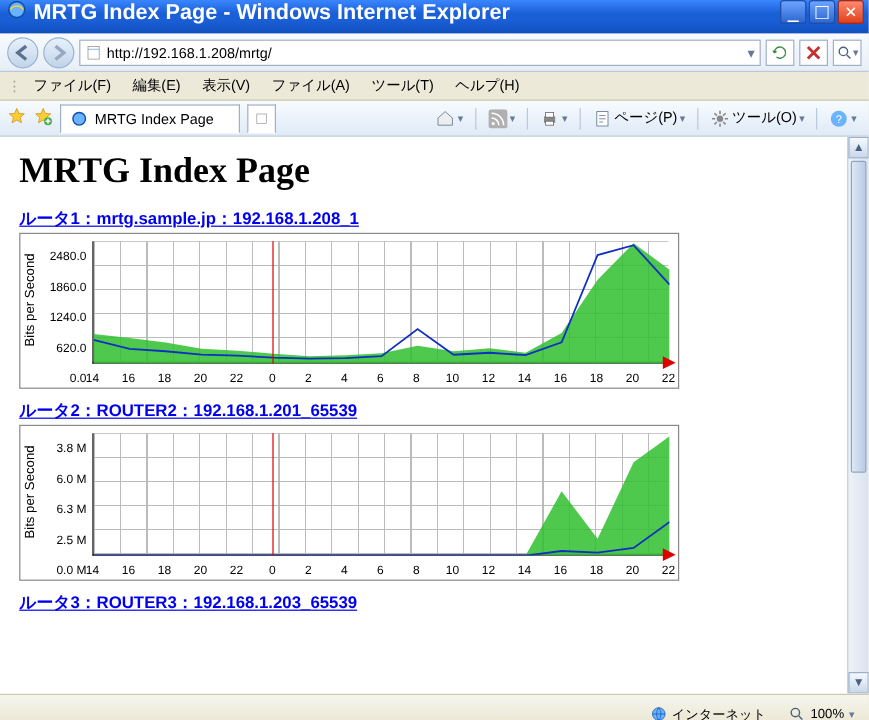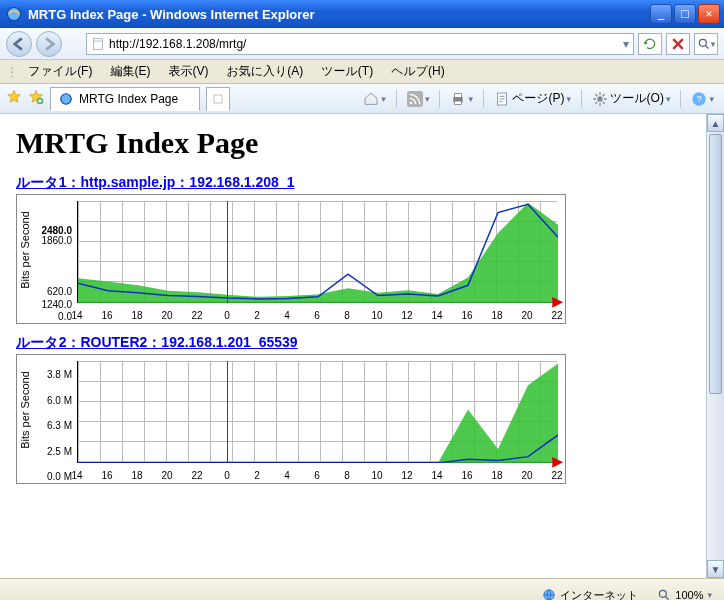--- a/index.html
+++ b/index.html
@@ -8,22 +8,22 @@
     font-size: 12px;
     background: #ece9d8;
     width: 724px;
     height: 600px;
     overflow: hidden;
   }
   
   .titlebar {
     height: 28px;
     background: linear-gradient(to bottom,#3a86ff 0%,#1b5fd6 40%,#1b5fd6 60%,#0f4fbf 100%);
-    display: flex; align-items: center;
-    color: #fff; font-weight: bold; font-size: 13px;
+    display: flex; align-items: flex-start;
+    color: #fff; font-weight: bold; font-size: 18px;
     padding: 0 4px 0 6px;
   }
   .titlebar .ie-logo { width:16px; height:16px; margin-right:6px; }
   .titlebar .title-spacer { flex:1; }
   .win-btns { display:flex; gap:2px; }
   .win-btn {
     width:22px; height:20px; border-radius:3px;
     background: linear-gradient(to bottom,#6fa4ff,#2b66d0);
     border:1px solid #1b4fa8; display:flex; align-items:center; justify-content:center;
     color:#fff; font-weight:bold; font-family:Tahoma;
@@ -35,21 +35,21 @@
     border-bottom:1px solid #b9c9db;
     display:flex; align-items:center; padding:0 6px; gap:4px;
   }
   .nav-btn {
     width:26px; height:26px; border-radius:13px;
     background:linear-gradient(to bottom,#e8f1fa,#c1d4ea);
     border:1px solid #9ab1cc; display:flex; align-items:center; justify-content:center;
     color:#5a7190;
   }
   .addr-wrap { flex:1 1 280px; display:flex; align-items:center;
-    background:#fff; border:1px solid #a0b0c5; height:22px; padding:0 4px; gap:4px;margin-left:20px;}
+    background:#fff; border:1px solid #a0b0c5; height:22px; padding:0 4px; gap:4px;}
   .addr-wrap .dd { color:#66799a; }
   .ico-btn {
     width:24px; height:22px; border:1px solid #a0b0c5; background:#fff;
     display:flex; align-items:center; justify-content:center;
   }
   .search-wrap { flex:0 0 160px; display:flex; align-items:center;
     background:#fff; border:1px solid #a0b0c5; height:22px; padding:0 4px; gap:4px; }
   .search-wrap input { border:0; width:100%; font-size:12px; color:#888; outline:none; font-style:italic; }
   
   .menubar {
@@ -179,21 +179,21 @@
       </svg>
     <span class="tb-dd">▾</span>
   </div>
 </div>
 
 <div class="menubar">
   <span style="color:#9c9a8b;">⋮</span>
   <div class="menu-item"><span>ファイル(F)</span></div>
   <div class="menu-item"><span>編集(E)</span></div>
   <div class="menu-item"><span>表示(V)</span></div>
-  <div class="menu-item"><span>お気に入り(A)</span></div>
+  <div class="menu-item"><span>ファイル(A)</span></div>
   <div class="menu-item"><span>ツール(T)</span></div>
   <div class="menu-item"><span>ヘルプ(H)</span></div>
 </div>
 
 <div class="tabstrip">
   <div class="fav-star">
     <svg viewBox="0 0 24 24">
         <path d="M12 2l2.6 6.3 6.8.5-5.2 4.5 1.7 6.6L12 16.6 6.1 19.9l1.7-6.6L2.6 8.8l6.8-.5z" fill="#ffcc33" stroke="#c8951e"></path>
       </svg>
   </div>
@@ -272,34 +272,34 @@
 
   <div class="scroll-track">
     <div class="scroll-btn">▲</div>
     <div class="scroll-thumb"></div>
     <div class="scroll-btn" style="position:absolute;bottom:0;left:0;right:0;">▼</div>
   </div>
 
   <div class="content">
     <h1>MRTG Index Page</h1>
 
-    <a href="#" class="router-link">ルータ1：http.sample.jp：192.168.1.208_1</a>
+    <a href="#" class="router-link">ルータ1：mrtg.sample.jp：192.168.1.208_1</a>
     <div class="graph-box" id="graph1" style="height:130px;">
       <div class="ylabel" style="left:8px;top:55px;">Bits per Second</div>
       <div class="plot">
           <svg width="480" height="102" style="position: absolute; left: 0px; top: 0px;">
             <path d="M0 102 L0 77.32258064516128 L30 80.61290322580645 L60 84.31451612903226 L90 89.66129032258064 L120 91.30645161290323 L150 93.7741935483871 L180 95.83064516129032 L210 95.00806451612904 L240 93.36290322580645 L270 87.19354838709677 L300 91.71774193548387 L330 89.25 L360 92.95161290322581 L390 76.5 L420 32.080645161290334 L450 1.6451612903225765 L480 23.854838709677423 L480 102 Z" fill="#2fbf2f" fill-opacity="0.85"></path>
             <path d="M0 82.25806451612902 L30 89.66129032258064 L60 91.71774193548387 L90 94.59677419354838 L120 95.41935483870968 L150 97.06451612903226 L180 97.88709677419355 L210 97.4758064516129 L240 95.83064516129032 L270 73.20967741935483 L300 94.59677419354838 L330 92.95161290322581 L360 95.00806451612904 L390 84.31451612903226 L420 11.516129032258064 L450 3.290322580645153 L480 36.19354838709678" stroke="#1030c0" stroke-width="1.5" fill="none"></path>
           </svg>
         </div>
     <div class="ytick" style="top: 110px;">0.0</div>
         <div class="ytick" style="top: 84.5px;">620.0</div>
-        <div class="ytick" style="top: 59px; margin-top: 39px;">1240.0</div>
+        <div class="ytick" style="top: 59px;">1240.0</div>
         <div class="ytick" style="top: 33.5px;">1860.0</div>
-        <div class="ytick" style="top: 24px; font-weight: bold;">2480.0</div>
+        <div class="ytick" style="top: 8px;">2480.0</div>
         <div class="xtick" style="left: 60px;">14</div>
         <div class="xtick" style="left: 90px;">16</div>
         <div class="xtick" style="left: 120px;">18</div>
         <div class="xtick" style="left: 150px;">20</div>
         <div class="xtick" style="left: 180px;">22</div>
         <div class="xtick" style="left: 210px;">0</div>
         <div class="redline" style="left: 210px;"></div>
         <div class="xtick" style="left: 240px;">2</div>
         <div class="xtick" style="left: 270px;">4</div>
         <div class="xtick" style="left: 300px;">6</div>
@@ -342,20 +342,21 @@
         <div class="xtick" style="left: 360px;">10</div>
         <div class="xtick" style="left: 390px;">12</div>
         <div class="xtick" style="left: 420px;">14</div>
         <div class="xtick" style="left: 450px;">16</div>
         <div class="xtick" style="left: 480px;">18</div>
         <div class="xtick" style="left: 510px;">20</div>
         <div class="xtick" style="left: 540px;">22</div>
         <div class="arrow-tip" style="bottom: 14px;">▶</div>
       </div>
 
+    <a href="#" class="router-link">ルータ3：ROUTER3：192.168.1.203_65539</a>
   </div>
 </div>
 
 <div class="statusbar">
   <span class="spacer"></span>
   <div class="status-cell">
     <svg width="14" height="14" viewBox="0 0 24 24">
         <circle cx="12" cy="12" r="9" fill="#6ab3ff" stroke="#0d4fa6"></circle>
         <path d="M3 12h18M12 3c4 5 4 13 0 18M12 3c-4 5-4 13 0 18" stroke="#0d4fa6" fill="none"></path>
       </svg>

